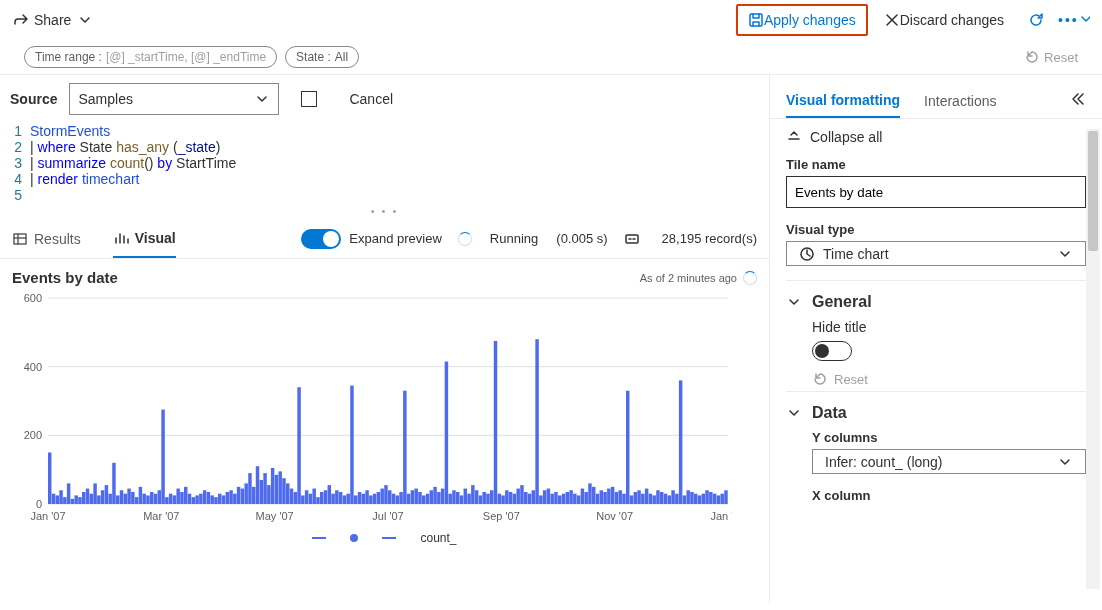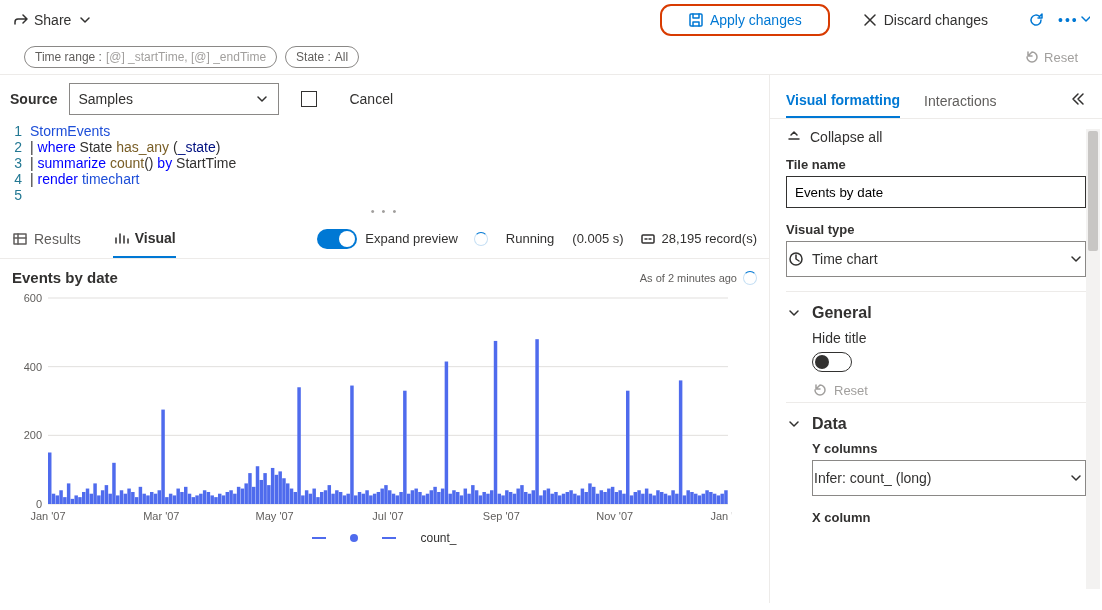--- a/index.html
+++ b/index.html
@@ -1,21 +1,21 @@
 <!DOCTYPE html>
 <html><head>
 <meta charset="utf-8">
 <style>
 *{box-sizing:border-box;margin:0;padding:0;font-family:"Segoe UI",Arial,sans-serif}
 body{width:1102px;height:610px;background:#fff;color:#323130;font-size:14px;overflow:hidden;position:relative}
 .row{display:flex;align-items:center}
 .topbar{height:40px;padding:0 12px;justify-content:space-between}
 .share-btn{gap:6px;color:#323130;cursor:pointer}
 .top-actions{gap:6px}
-.act{padding:6px 26px;gap:6px;cursor:pointer;color:#323130;border-radius:11px}
+.act{padding:6px 10px;cursor:pointer;color:#323130;border-radius:2px}
 .apply-hi{border:2px solid #d83b01}
 .apply-hi span, .apply-hi svg{color:#0078d4;stroke:#0078d4}
 .refresh,.more{width:32px;height:32px;justify-content:center;color:#0078d4;cursor:pointer}
 .pillbar{padding:6px 24px;border-bottom:1px solid #edebe9;gap:8px;justify-content:space-between}
 .pill{border:1px solid #8a8886;border-radius:14px;padding:3px 10px;font-size:12px;color:#605e5c}
 .reset-right{gap:4px;color:#a19f9d;font-size:13px}
 .main{display:flex;height:528px}
 .left{flex:1;display:flex;flex-direction:column;border-right:1px solid #edebe9}
 .source-row{padding:8px 10px 6px;gap:12px}
 .lbl{font-weight:600}
@@ -46,21 +46,21 @@
 .leg-line{width:14px;height:2px;background:#4f6bed}
 .panel{width:332px;padding:8px 0 0;position:relative}
 .ptabs{padding:0 16px;gap:24px;border-bottom:1px solid #edebe9;height:36px}
 .ptab{height:100%;display:flex;align-items:center;cursor:pointer;color:#605e5c}
 .ptab.active{color:#0078d4;border-bottom:2px solid #0078d4;font-weight:600}
 .expand{margin-left:auto;cursor:pointer}
 .pbody{padding:10px 16px 0;height:470px;overflow:hidden}
 .collapse-all{gap:8px;color:#323130;cursor:pointer;margin-bottom:12px}
 .flabel{font-weight:600;font-size:13px;margin-bottom:4px}
 .finput{width:100%;height:32px;border:1px solid #323130;padding:0 8px;margin-bottom:14px}
-.fselect{width:100%;height:36px;border:1px solid #8a8886;padding:0 1px;justify-content:space-between;cursor:pointer;margin-bottom:14px}
+.fselect{width:100%;height:25px;border:1px solid #8a8886;padding:0 12px;justify-content:space-between;cursor:pointer;margin-bottom:14px}
 .section{border-top:1px solid #edebe9;padding:12px 0 4px}
 .sec-head{gap:10px;font-weight:600;font-size:16px;cursor:pointer;margin-bottom:8px}
 .sub{padding-left:26px}
 .tog-off{width:40px;height:20px;border:1px solid #323130;border-radius:10px;background:#fff;position:relative;cursor:pointer}
 .tog-off::after{content:"";position:absolute;left:2px;top:2px;width:14px;height:14px;background:#323130;border-radius:50%}
 .reset-gen{gap:6px;color:#a19f9d;font-size:13px;margin-top:10px}
 .scrollbar{position:absolute;right:2px;top:54px;width:14px;height:460px;background:#f3f2f1}
 .thumb{width:10px;height:120px;background:#c8c6c4;margin:2px auto;border-radius:2px}
 svg.icon{width:16px;height:16px;stroke:currentColor;fill:none;stroke-width:1.5;stroke-linecap:round;stroke-linejoin:round}
 </style>
@@ -182,21 +182,21 @@
       <div class="row right-stats">
         <div class="row" style="gap:8px">
           <button class="toggle"></button>
           <span>Expand preview</span>
         </div>
         <div class="row" style="gap:18px">
           <div class="spinner"></div>
           <span>Running</span>
           <span>(0.005 s)</span>
         </div>
-        <div class="row" style="gap:6px">
+        <div class="row" style="gap:22px">
           <svg class="icon">
               <rect x="2" y="4" width="12" height="8" rx="1"></rect>
               <path d="M5 8h2M9 8h2"></path>
             </svg>
           <span>28,195 record(s)</span>
         </div>
       </div>
     </div>
 
     <div class="chart-wrap">

